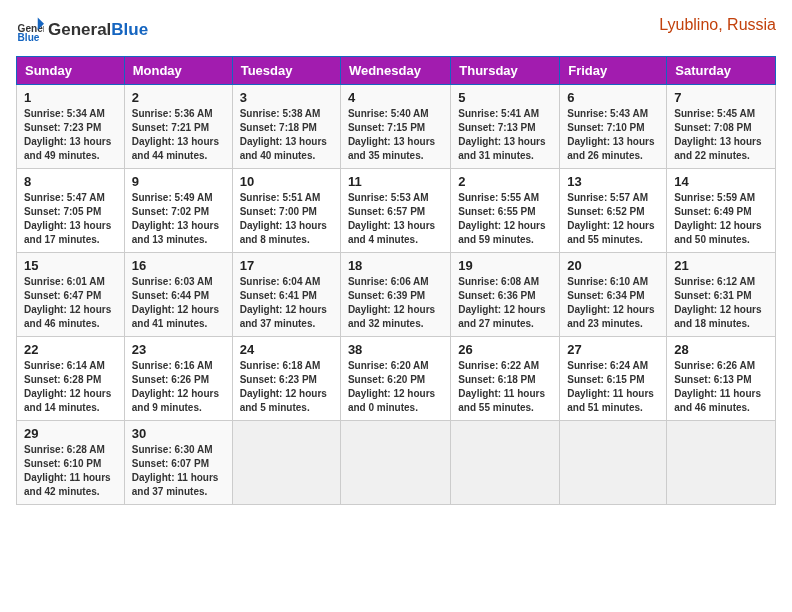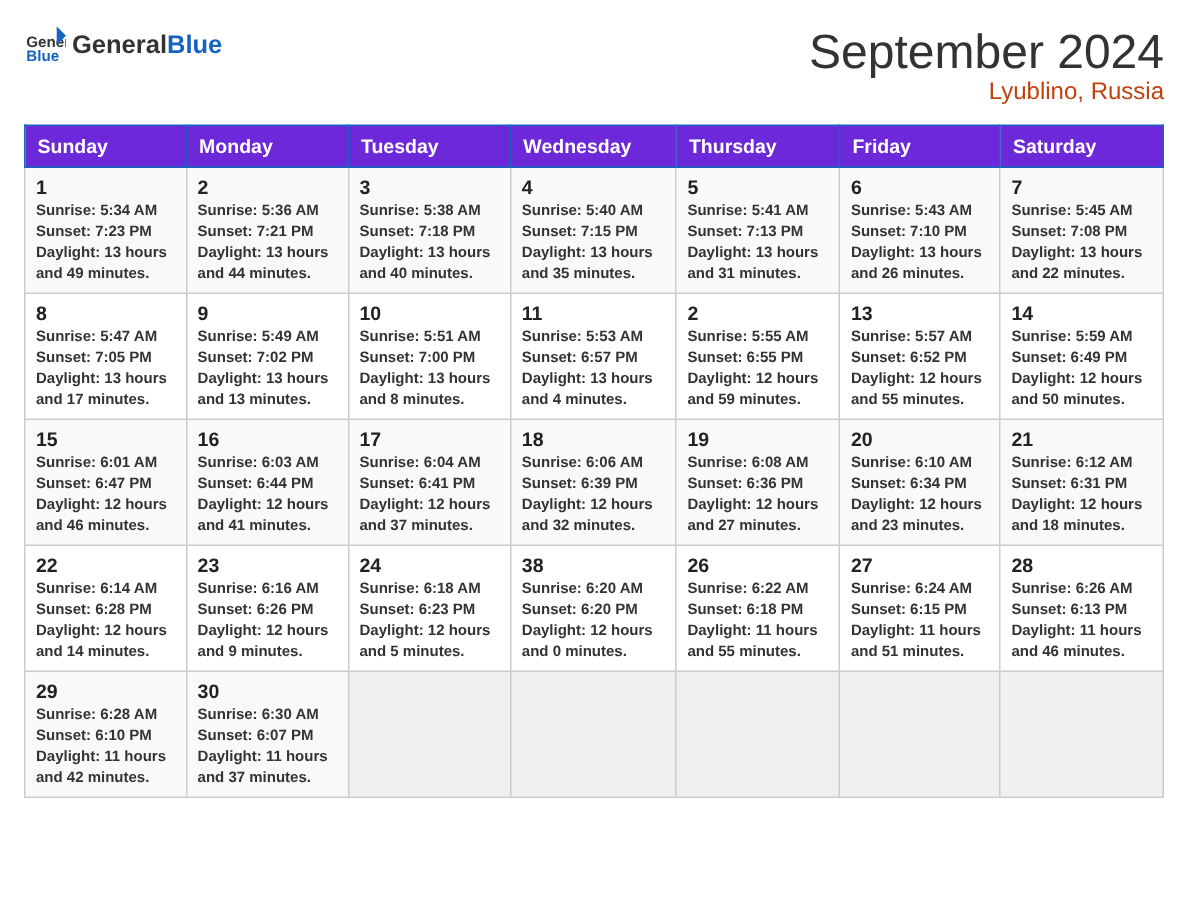--- a/index.html
+++ b/index.html
@@ -36,21 +36,21 @@
     .location-title {
       font-size: 16px;
       color: #c2410c;
     }
     .calendar {
       width: 100%;
       border-collapse: collapse;
       font-size: 10.5px;
     }
     .calendar thead tr th {
-      background-color: #6d28d9;
+      background-color: #a21caf;
       color: #fff;
       font-size: 13px;
       font-weight: bold;
       text-align: left;
       padding: 6px 8px;
       border: 1px solid #1565c0;
     }
     .calendar tbody tr td {
       border: 1px solid #ccc;
       vertical-align: top;
@@ -91,21 +91,20 @@
       <polygon points="28,2 36,10 28,18 28,2" fill="#1565c0"></polygon>
     </svg>
     <div>
       <div style="display:flex;align-items:baseline;gap:0;">
         <span style="font-size:17px;font-weight:bold;color:#333;">General</span>
           <span style="font-size:17px;font-weight:bold;color:#1565c0;">Blue</span>
       </div>
     </div>
   </div>
   <div class="title-block">
-    <div class="month-title">September 2024</div>
     <div class="location-title">Lyublino, Russia</div>
   </div>
 </div>
 
 <table class="calendar">
   <thead>
     <tr>
     <th>Sunday</th>
         <th>Monday</th>
         <th>Tuesday</th>

